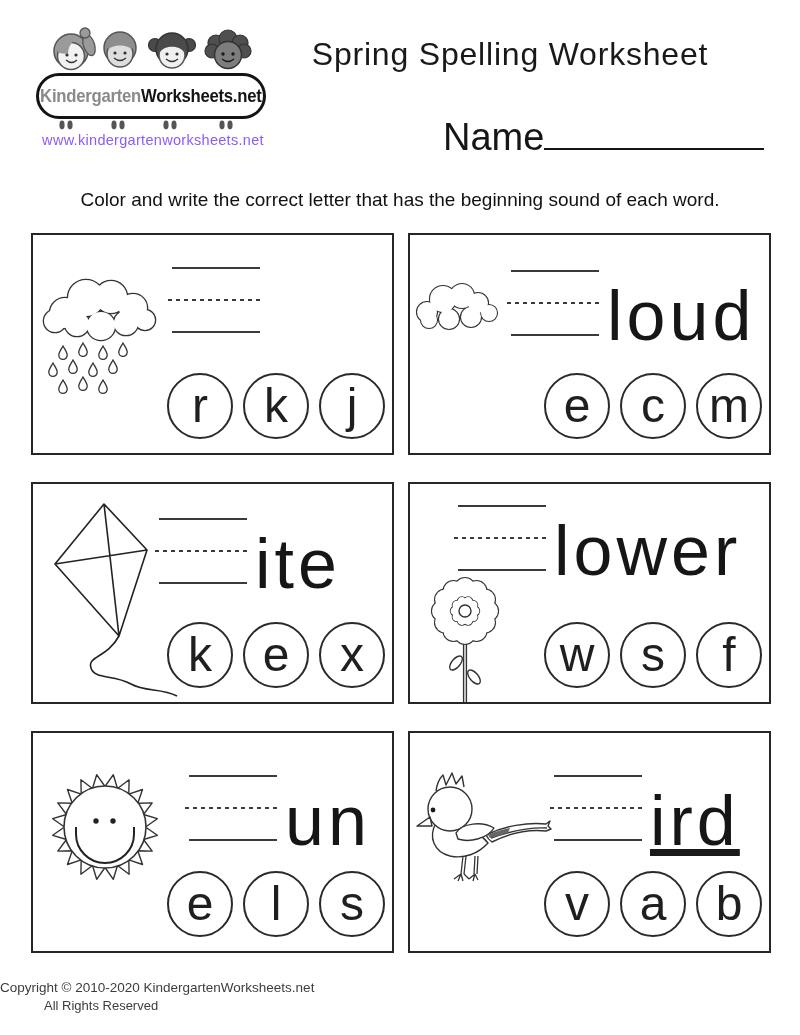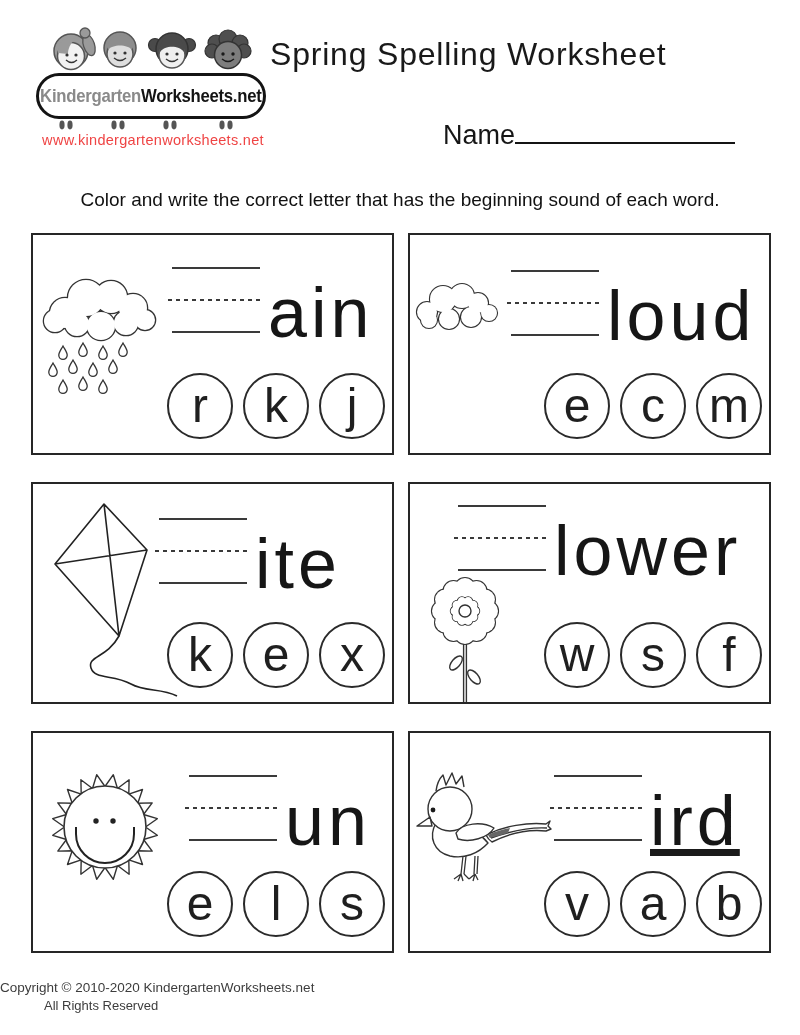--- a/index.html
+++ b/index.html
@@ -18,28 +18,28 @@
     display:flex; align-items:center; justify-content:center; overflow:visible;
   }
   .banner-text {
     white-space:nowrap; font-weight:bold; font-size:19px; letter-spacing:-0.3px;
     transform:scaleX(0.88); transform-origin:center;
   }
   .brand-gray { color:#8a8a8a; }
   .brand-black { color:#141414; }
   .logo-site {
     position:absolute; left:-10px; top:124px; width:270px; text-align:center;
-    font-size:14.5px; color:#ef4444; letter-spacing:0.3px;
+    font-size:14.5px; color:#8b5cf6; letter-spacing:0.3px;
   }
 
   .title {
-    position:absolute; left:270px; top:36px; width:480px; text-align:left;
+    position:absolute; left:270px; top:36px; width:480px; text-align:center;
     font-size:32px; letter-spacing:0.8px; color:#191919; font-weight:400;
   }
-  .name-row { position:absolute; left:443px; top:116px; font-size:27px; color:#161616; }
+  .name-row { position:absolute; left:443px; top:116px; font-size:38px; color:#161616; }
   .name-line {
     display:inline-block; width:220px; height:28px;
     border-bottom:2.5px solid #141414; vertical-align:baseline;
   }
   .instruction {
     position:absolute; left:0; top:189px; width:800px; text-align:center;
     font-size:19px; color:#111;
   }
 
   
@@ -209,21 +209,20 @@
             <use href="#drop" x="44" y="113"></use>
             <use href="#drop" x="64" y="116"></use>
         </g>
       </svg>
       <div class="write-area wa1">
         <div class="guide">
             <div class="gl-top"></div>
             <div class="gl-mid"></div>
             <div class="gl-bot"></div>
           </div>
-        <div class="word">ain</div>
       </div>
       <div class="choices">
         <div class="choice">
             <span>r</span>
           </div>
         <div class="choice">
             <span>k</span>
           </div>
         <div class="choice">
             <span>j</span>

